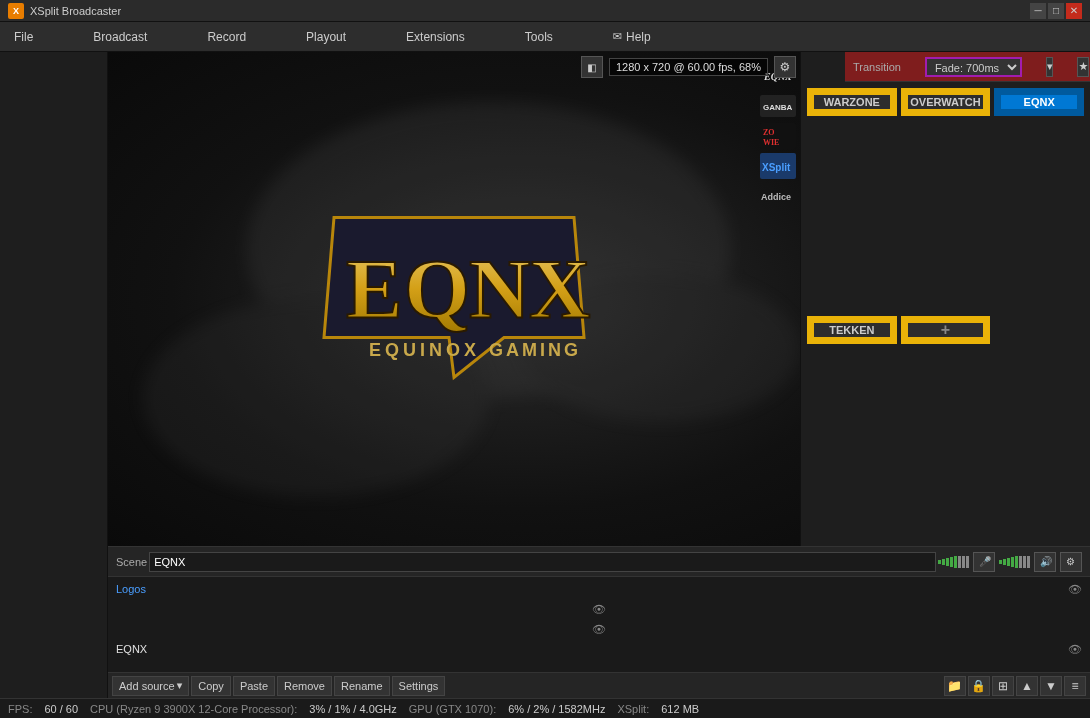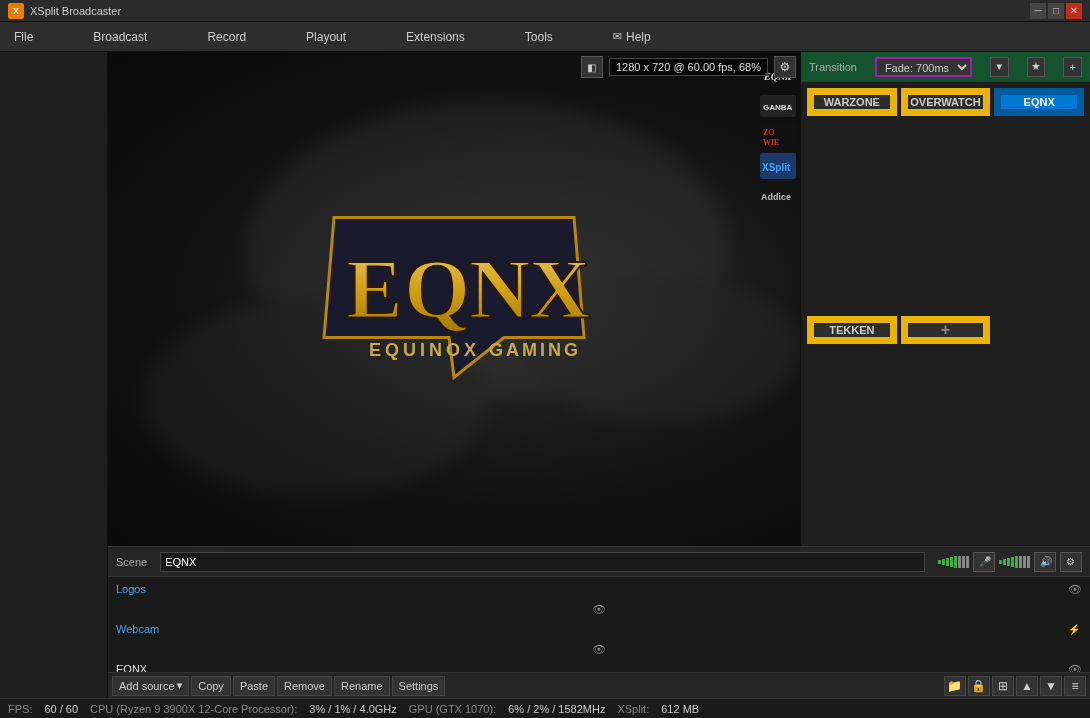--- a/index.html
+++ b/index.html
@@ -153,21 +153,21 @@
     }
 
     
     #scene-bar {
       height: 30px;
       background: #252525;
       display: flex;
       align-items: center;
       padding: 0 8px;
       border-bottom: 1px solid #333;
-      gap: 13px;
+      gap: 2px;
     }
     #scene-bar .scene-label {
       font-size: 11px;
       color: #aaa;
     }
     #scene-bar .scene-name-input {
       background: #1a1a1a;
       border: 1px solid #444;
       color: #fff;
       font-size: 11px;
@@ -262,26 +262,27 @@
       align-items: center;
       padding: 0 8px;
       font-size: 11px;
       color: #888;
       gap: 12px;
     }
 
     
     #transition-bar {
       height: 30px;
-      background: #14532d;
+      background: #7f1d1d;
       border-bottom: 1px solid #333;
       display: flex;
       align-items: center;
       padding: 0 8px;
-      gap: 18px;
+      gap: 24px;
+      margin-left: 44px;
     }
     .transition-label { color: #aaa; font-size: 11px; }
     .transition-select {
       background: #333;
       border: 2px solid #a21caf;
       color: #ccc;
       font-size: 11px;
       padding: 2px 4px;
       height: 20px;
       flex: 1;
@@ -541,24 +542,20 @@
         </div>
       </div>
 
       <div id="sources-list">
         <div class="source-item">
           <span class="source-name blue">Logos</span>
           <span class="source-eye">👁</span>
         </div>
         <div class="source-item">
           <span class="source-eye">👁</span>
-        </div>
-        <div class="source-item">
-          <span class="source-name blue">Webcam</span>
-          <span class="source-eye" style="font-size:10px;color:#888;">⚡</span>
         </div>
         <div class="source-item">
           <span class="source-eye">👁</span>
         </div>
         <div class="source-item">
           <span class="source-name white">EQNX</span>
           <span class="source-eye">👁</span>
         </div>
       </div>
 

